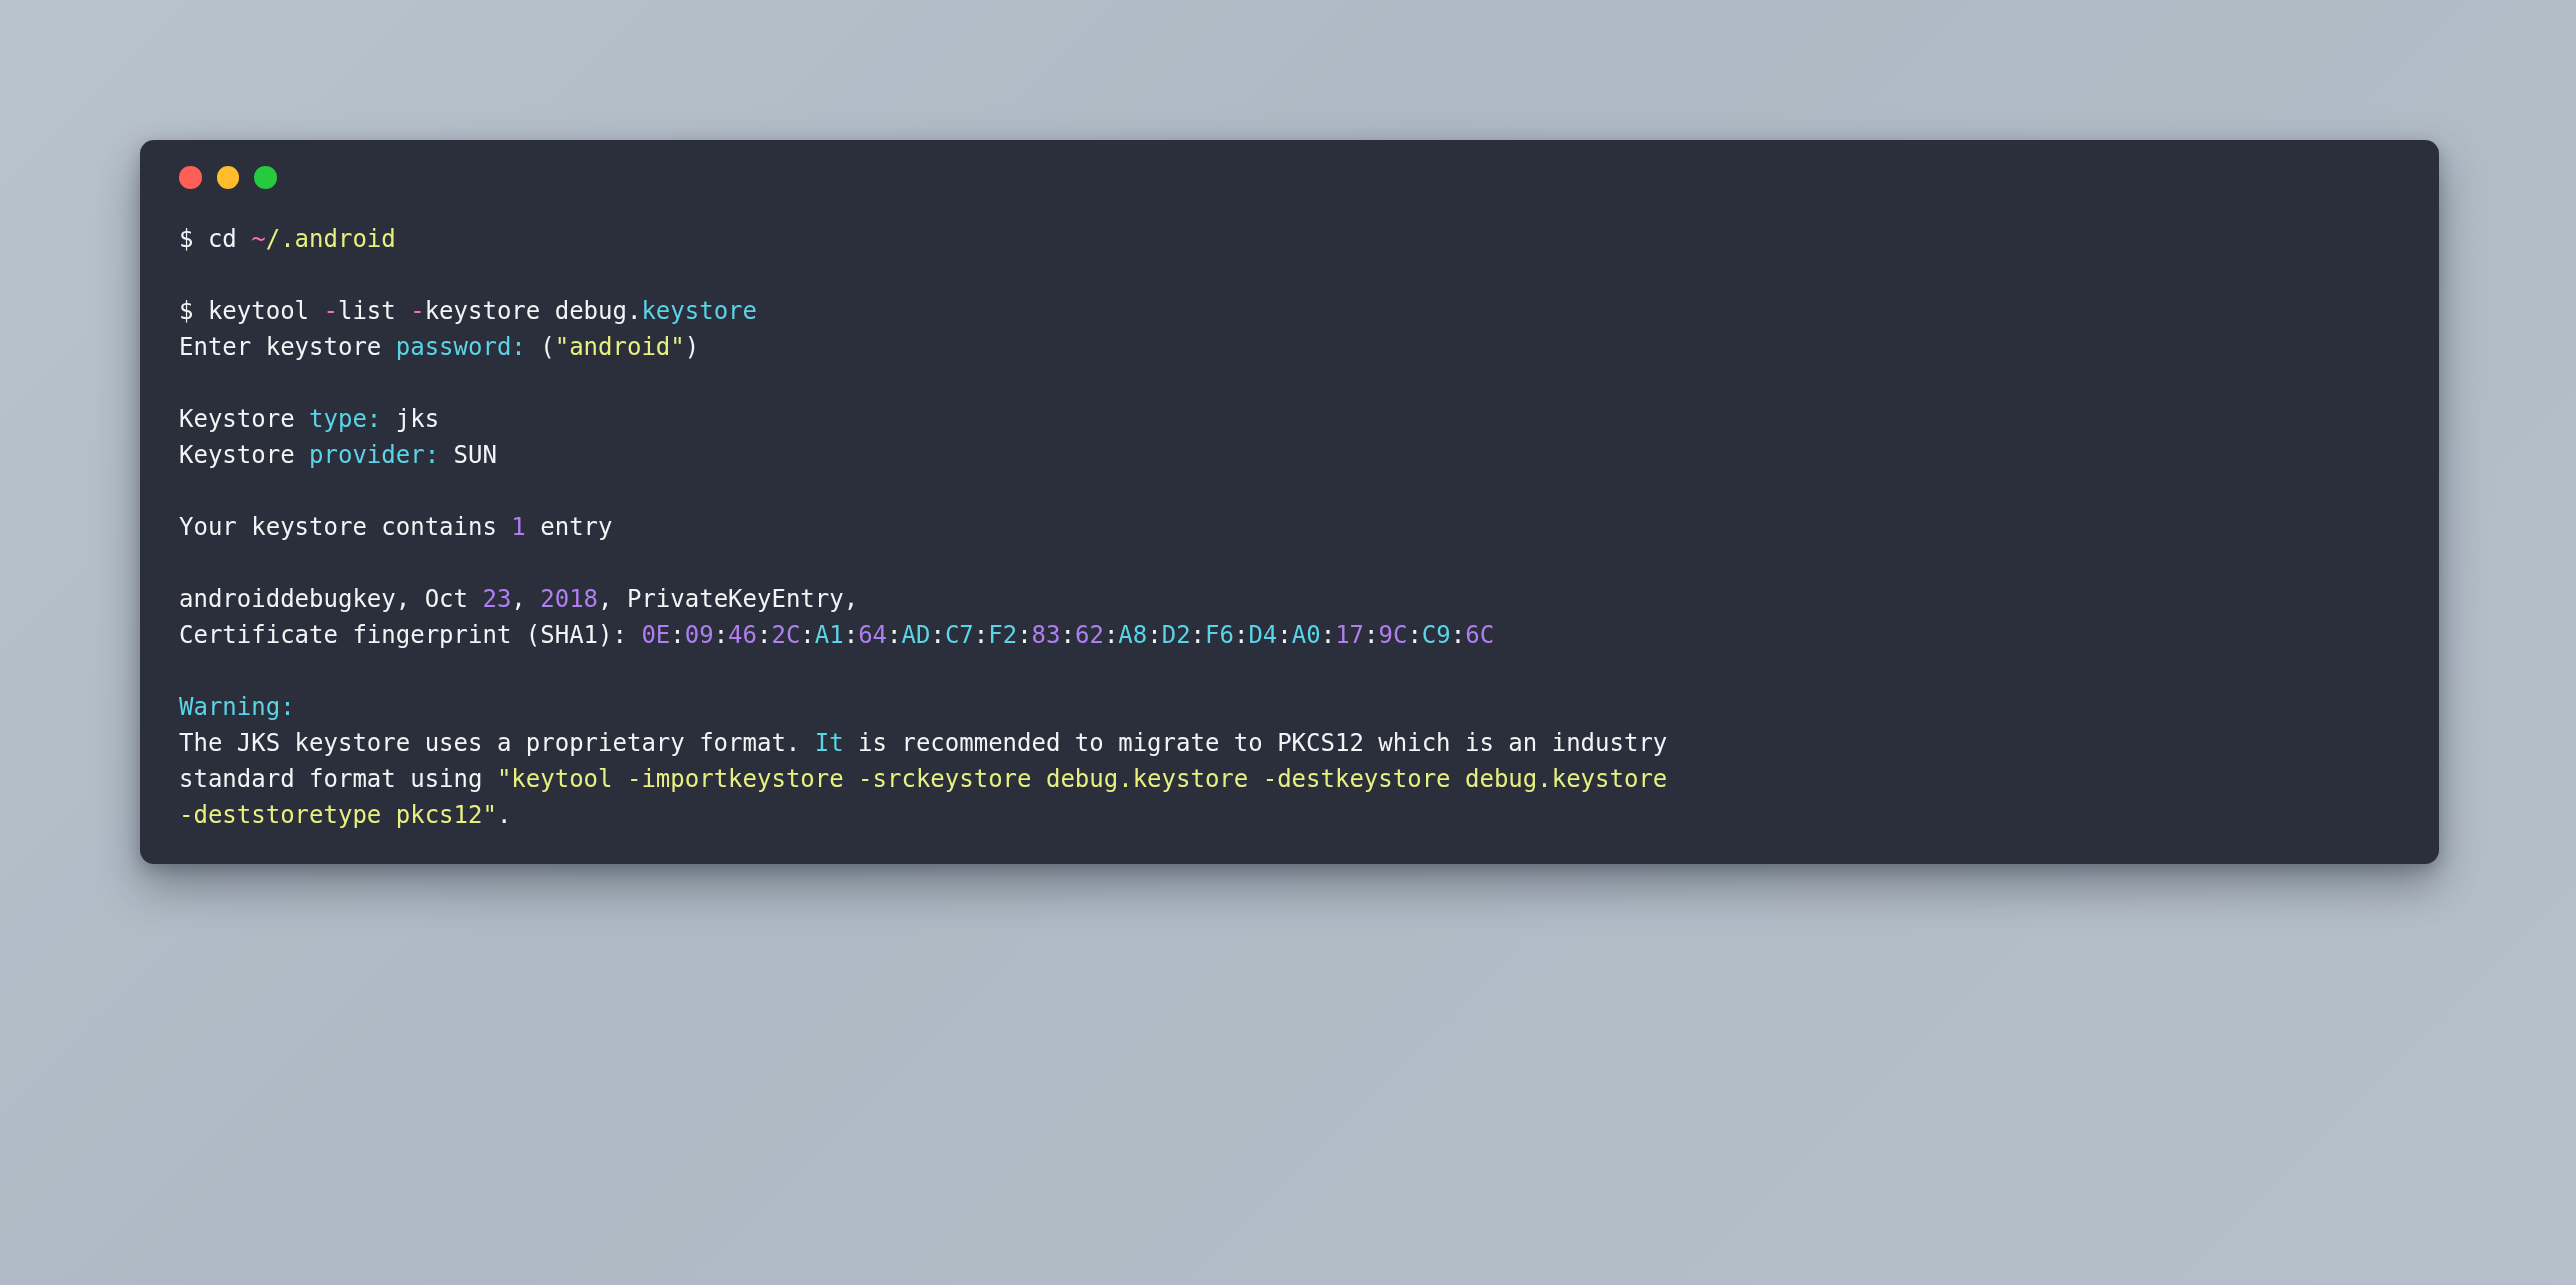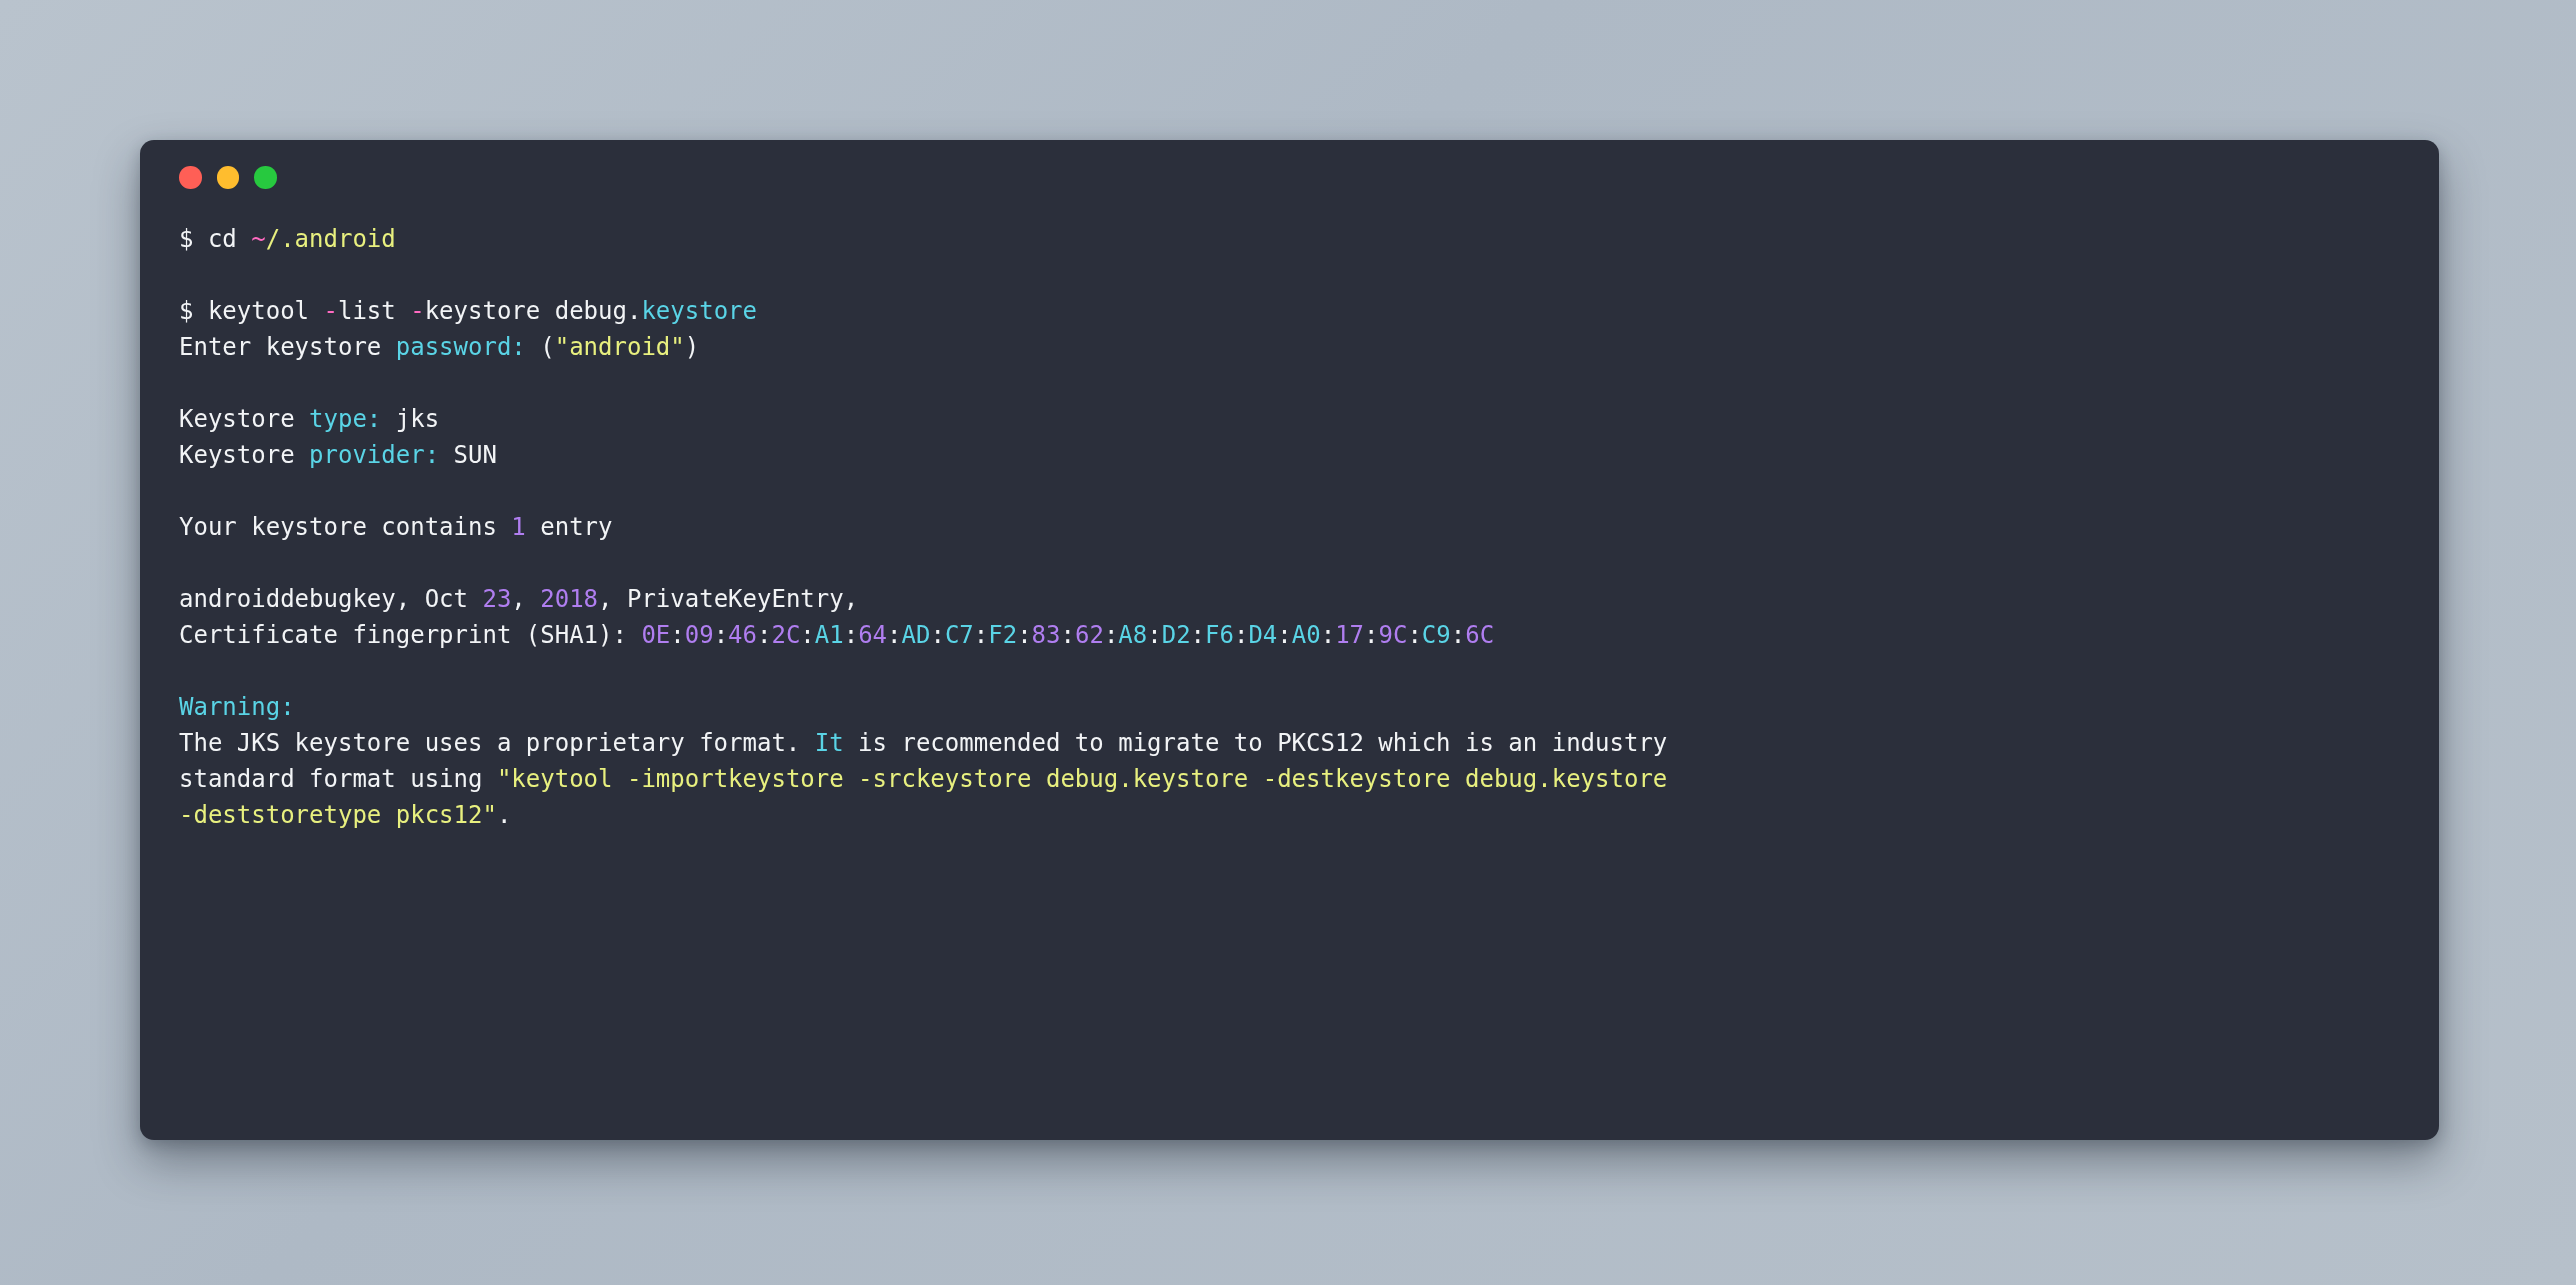--- a/index.html
+++ b/index.html
@@ -19,21 +19,21 @@
     width: 2576px;
     height: 1285px;
     box-sizing: border-box;
   }
 
   .terminal-window {
     position: absolute;
     left: 140px;
     top: 140px;
     width: 2299px;
-    height: 1000px;
+    height: 724px;
     background: #2b2f3b;
     border-radius: 14px;
     box-shadow: 0 21.4px 45px rgba(20, 28, 40, 0.38),
                 0 5px 15px rgba(20, 28, 40, 0.22);
     overflow: hidden;
   }
 
   .titlebar {
     position: absolute;
     left: 0;

